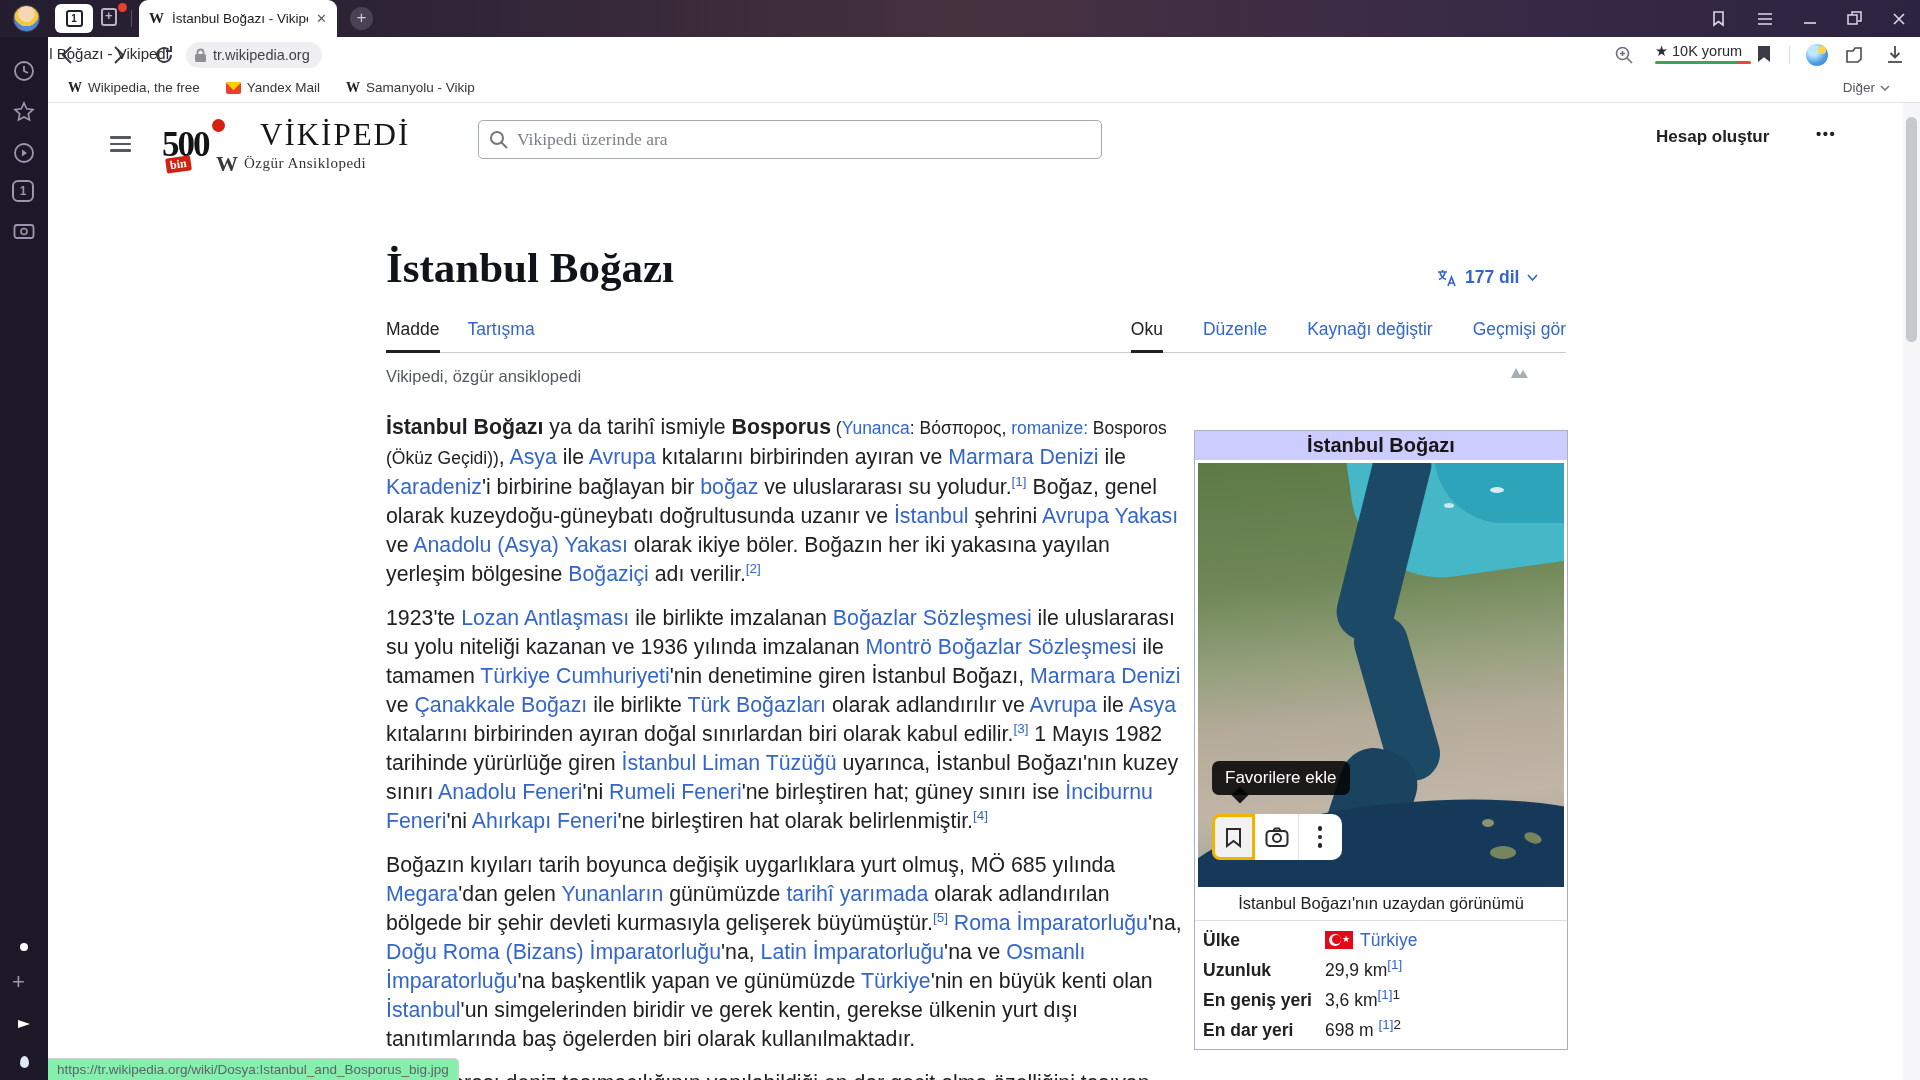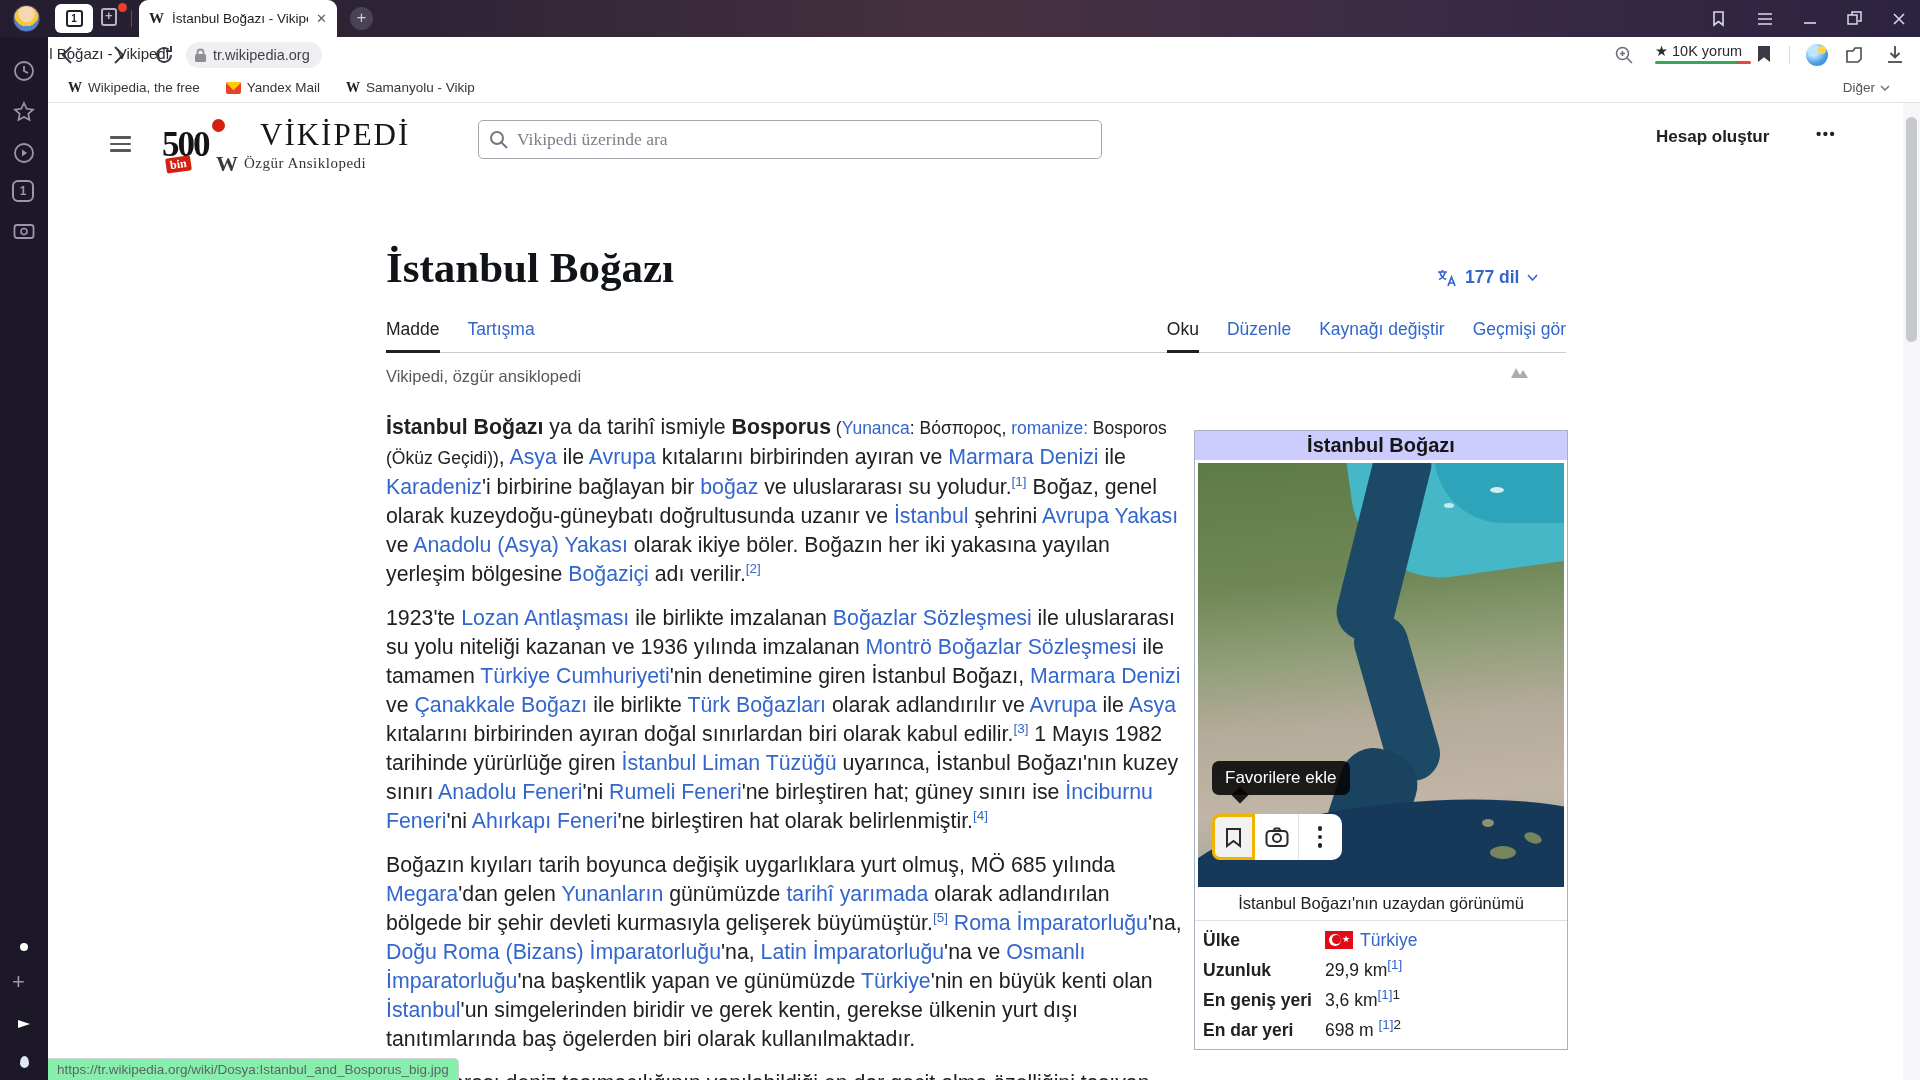--- a/index.html
+++ b/index.html
@@ -93,21 +93,21 @@
 
   .pg-title { position:absolute; left:338px; top:140px; font-family:"Liberation Serif",serif; font-size:43px; color:#101418; }
   .lang-btn { position:absolute; left:1388px; top:164px; display:flex; align-items:center; gap:8px; color:#36c; }
   .lang-count { font-size:17.5px; font-weight:bold; color:#36c; }
   .tabs-row { position:absolute; left:338px; top:206px; width:1180px; height:44px; border-bottom:1px solid #c8ccd1;
     display:flex; align-items:flex-end; gap:28px; font-size:17.5px; }
   .wtab { padding-bottom:12px; position:relative; }
   .wtab.active { color:#202122; }
   .wtab.active::after { content:""; position:absolute; left:0; right:0; bottom:-1px; height:3px; background:#202122; }
   .wtab.link { color:#36c; }
-  .tabs-right { margin-left:auto; display:flex; gap:28px; }
+  .tabs-right { margin-left:auto; display:flex; gap:40px; }
   .tagline { position:absolute; left:338px; top:264px; font-size:16.5px; color:#54595d; }
   .audio-ic { position:absolute; left:1462px; top:262px; opacity:0.75; }
 
   .article { position:absolute; left:338px; top:310px; width:802px; font-size:21.3px; line-height:29px; color:#202122; }
   .article p { margin-bottom:15px; }
   .lnk { color:#36c; }
   .b { font-weight:bold; }
   .ref { color:#36c; font-size:13.5px; vertical-align:super; line-height:0; }
   .refb { color:#202122; font-size:13.5px; vertical-align:super; line-height:0; }
   .sm { font-size:17.5px; }

